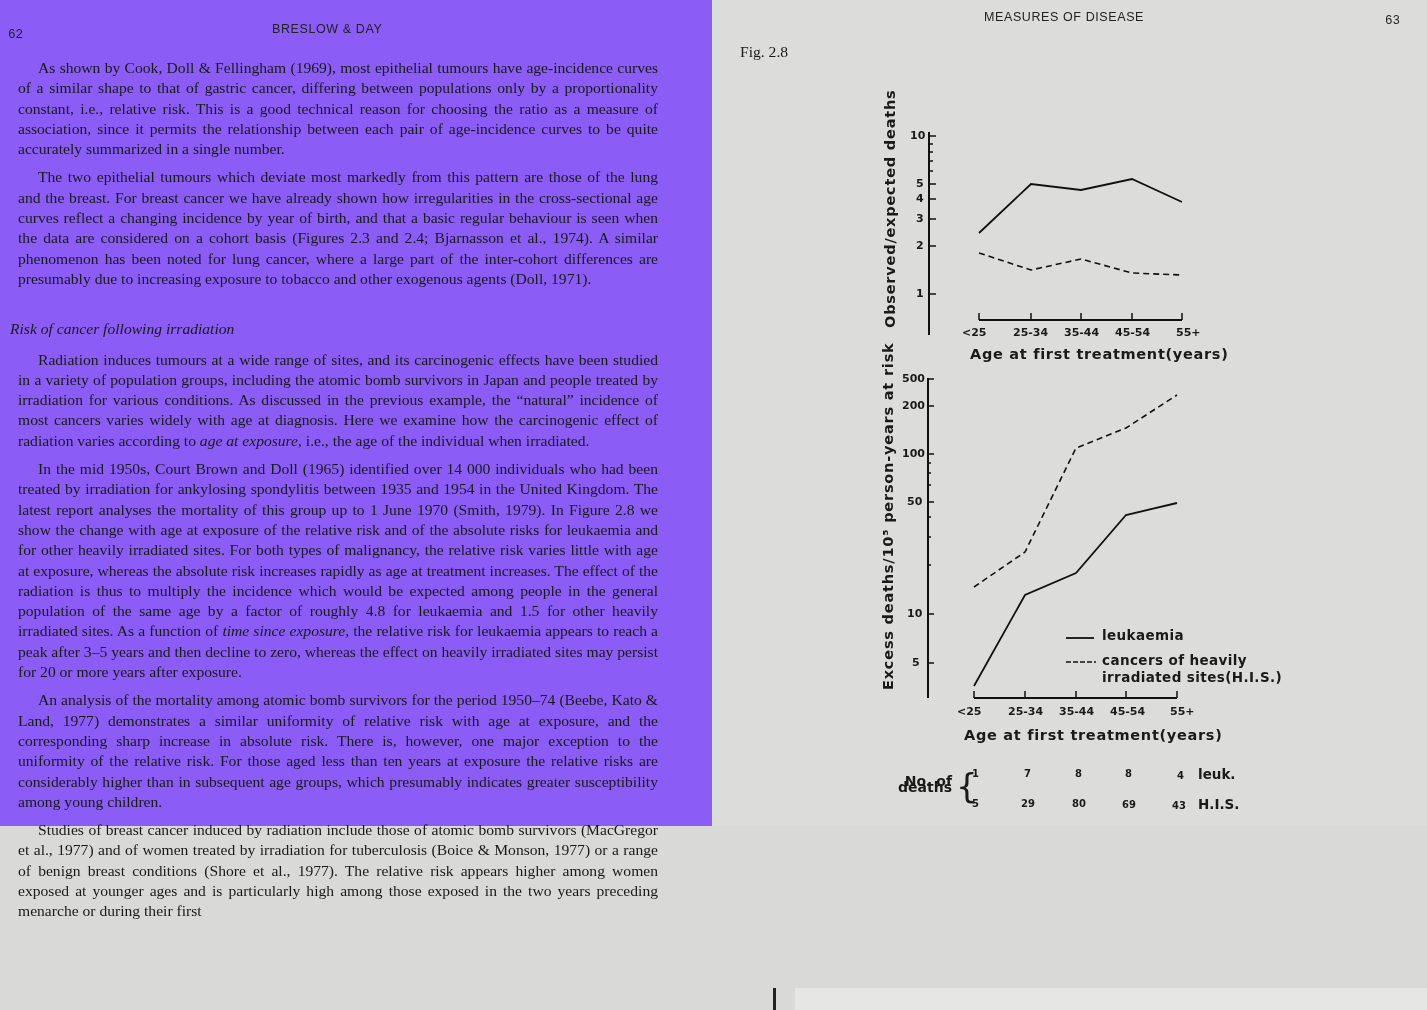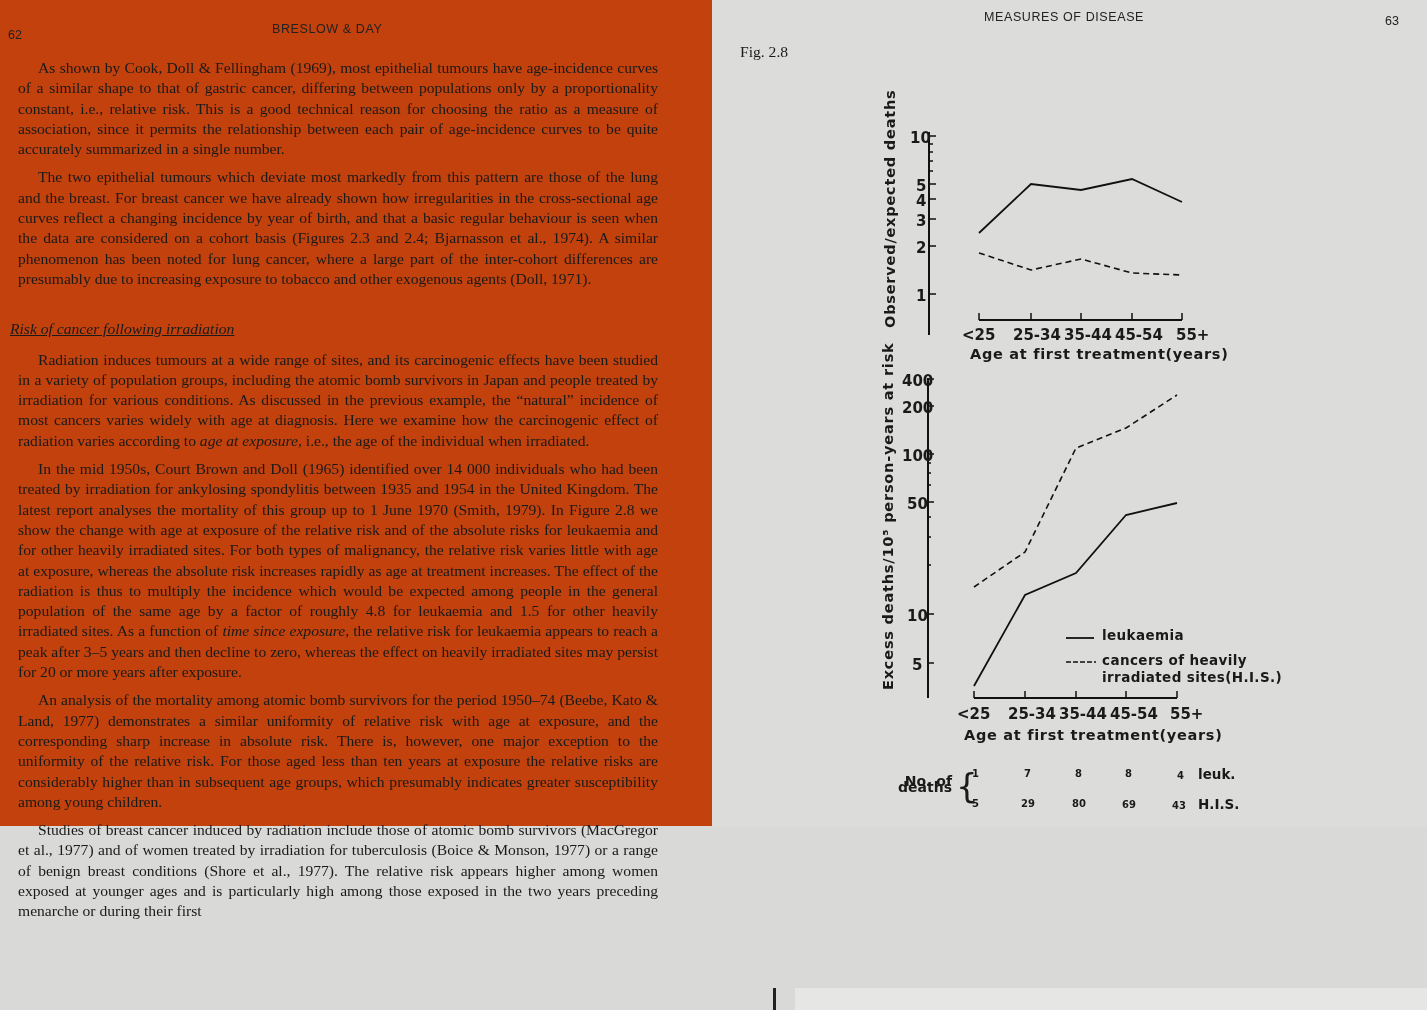--- a/index.html
+++ b/index.html
@@ -4,29 +4,29 @@
 <style>
   html, body { margin: 0; padding: 0; }
   body {
     width: 1427px; height: 1010px; overflow: hidden;
     background: #d9d9d7;
     position: relative;
     font-family: "Liberation Serif", "DejaVu Serif", serif;
     color: #1a1a1a;
   }
   .page { position: absolute; top: 0; height: 826px; }
-  .page-left { left: 0; width: 712px; background: #c2410c; }
+  .page-left { left: 0; width: 712px; background: #8b5cf6; }
   .page-right { left: 712px; width: 715px; background: #dcdcda; }
 
   .running-head {
     position: absolute; font-family: "Liberation Sans", "DejaVu Sans", sans-serif;
     font-size: 12.5px; letter-spacing: 0.6px; color: #222;
   }
   .page-num {
-    position: absolute; font-family: Liberation Sans, sans-serif;
+    position: absolute; font-family: Liberation Mono, monospace;
     font-size: 12.5px; color: #222;
   }
 
   .text-block {
     position: absolute;
     font-size: 15.6px; line-height: 20.3px; text-align: justify;
   }
   .text-block p { margin: 8px; text-indent: 20px; }
   .text-block p.noindent { text-indent: 0; }
   .section-heading {
@@ -42,41 +42,41 @@
   .caption .fig-label { flex: 0 0 70px; }
   .caption .fig-text { flex: 1; }
 
   .chart { position: absolute; font-family: "DejaVu Sans", "Liberation Sans", sans-serif; font-weight: bold; }
   .chart svg { position: absolute; left: 0; top: 0; overflow: visible; }
   .ytitle {
     position: absolute; transform: rotate(-90deg); transform-origin: left top;
     white-space: nowrap; font-size: 14.5px; letter-spacing: 0.8px;
   }
   .xtitle { position: absolute; font-size: 14.5px; letter-spacing: 0.7px; white-space: nowrap; }
-  .tick-label { position: absolute; font-size: 15px; white-space: nowrap; }
+  .tick-label { position: absolute; font-size: 11px; white-space: nowrap; }
   .legend-item { position: absolute; font-size: 13.5px; white-space: nowrap; letter-spacing: 0.4px; }
 
   .deaths-table { position: absolute; left: 900px; top: 760px; font-family: "DejaVu Sans", sans-serif; font-weight: bold; }
   .deaths-label { position: absolute; font-size: 14px; line-height: 18px; text-align: right; width: 60px; }
   .deaths-num { position: absolute; font-size: 10px; }
   .deaths-series { position: absolute; font-size: 13.5px; }
 
   .bottom-right-text { left: 734px; top: 872px; width: 662px; }
 </style>
 </head>
 <body>
 
 <div class="page page-left">
   <div class="page-num" style="left:8px; top:28px;">62</div>
   <div class="running-head" style="left:272px; top:22px;">BRESLOW &amp; DAY</div>
 
   <div class="text-block" style="left:10px; top:50px; width:656px;">
     <p>As shown by Cook, Doll &amp; Fellingham (1969), most epithelial tumours have age-incidence curves of a similar shape to that of gastric cancer, differing between populations only by a proportionality constant, i.e., relative risk. This is a good technical reason for choosing the ratio as a measure of association, since it permits the relationship between each pair of age-incidence curves to be quite accurately summarized in a single number.</p>
     <p>The two epithelial tumours which deviate most markedly from this pattern are those of the lung and the breast. For breast cancer we have already shown how irregularities in the cross-sectional age curves reflect a changing incidence by year of birth, and that a basic regular behaviour is seen when the data are considered on a cohort basis (Figures 2.3 and 2.4; Bjarnasson et al., 1974). A similar phenomenon has been noted for lung cancer, where a large part of the inter-cohort differences are presumably due to increasing exposure to tobacco and other exogenous agents (Doll, 1971).</p>
-    <p class="section-heading" style="margin-top:30px !important;text-decoration:underline;">Risk of cancer following irradiation</p>
+    <p class="section-heading" style="margin-top:30px !important;">Risk of cancer following irradiation</p>
     <p><span>Radiation induces tumours at a wide range of sites, and its carcinogenic effects have been studied in a variety of population groups, including the atomic bomb survivors in Japan and people treated by irradiation for various conditions. As discussed in the previous example, the “natural” incidence of most cancers varies widely with age at diagnosis. Here we examine how the carcinogenic effect of radiation varies according to </span><span class="em">age at exposure,</span><span> i.e., the age of the individual when irradiated.</span></p>
     <p><span>In the mid 1950s, Court Brown and Doll (1965) identified over 14 000 individuals who had been treated by irradiation for ankylosing spondylitis between 1935 and 1954 in the United Kingdom. The latest report analyses the mortality of this group up to 1 June 1970 (Smith, 1979). In Figure 2.8 we show the change with age at exposure of the relative risk and of the absolute risks for leukaemia and for other heavily irradiated sites. For both types of malignancy, the relative risk varies little with age at exposure, whereas the absolute risk increases rapidly as age at treatment increases. The effect of the radiation is thus to multiply the incidence which would be expected among people in the general population of the same age by a factor of roughly 4.8 for leukaemia and 1.5 for other heavily irradiated sites. As a function of </span><span class="em">time since exposure,</span><span> the relative risk for leukaemia appears to reach a peak after 3–5 years and then decline to zero, whereas the effect on heavily irradiated sites may persist for 20 or more years after exposure.</span></p>
     <p>An analysis of the mortality among atomic bomb survivors for the period 1950–74 (Beebe, Kato &amp; Land, 1977) demonstrates a similar uniformity of relative risk with age at exposure, and the corresponding sharp increase in absolute risk. There is, however, one major exception to the uniformity of the relative risk. For those aged less than ten years at exposure the relative risks are considerably higher than in subsequent age groups, which presumably indicates greater susceptibility among young children.</p>
     <p>Studies of breast cancer induced by radiation include those of atomic bomb survivors (MacGregor et al., 1977) and of women treated by irradiation for tuberculosis (Boice &amp; Monson, 1977) or a range of benign breast conditions (Shore et al., 1977). The relative risk appears higher among women exposed at younger ages and is particularly high among those exposed in the two years preceding menarche or during their first</p>
   </div>
 </div>
 
 <div class="page page-right">
   <div class="running-head" style="left:272px; top:10px;">MEASURES OF DISEASE</div>
   <div class="page-num" style="left:673px; top:14px;">63</div>
@@ -163,21 +163,21 @@
       <line x1="307" y1="326" x2="307" y2="333"></line>
     </g>
 
     <polyline points="104,321 155,230 206,208 256,150 307,138" fill="none" stroke="#111" stroke-width="1.8"></polyline>
 
     <polyline points="104,222 155,187 206,83 256,63 307,30" fill="none" stroke="#111" stroke-width="1.6" stroke-dasharray="6,4"></polyline>
 
     <line x1="196" y1="273" x2="224" y2="273" stroke="#111" stroke-width="1.8"></line>
     <line x1="196" y1="297" x2="226" y2="297" stroke="#111" stroke-width="1.6" stroke-dasharray="5,2"></line>
   </svg>
-  <div class="tick-label" style="left:32px; top:7px;">400</div>
+  <div class="tick-label" style="left:32px; top:7px;">500</div>
   <div class="tick-label" style="left:32px; top:34px;">200</div>
   <div class="tick-label" style="left:32px; top:82px;">100</div>
   <div class="tick-label" style="left:37px; top:130px;">50</div>
   <div class="tick-label" style="left:37px; top:242px;">10</div>
   <div class="tick-label" style="left:42px; top:291px;">5</div>
 
   <div class="tick-label" style="left:87px; top:340px;">&lt;25</div>
   <div class="tick-label" style="left:138px; top:340px;">25-34</div>
   <div class="tick-label" style="left:189px; top:340px;">35-44</div>
   <div class="tick-label" style="left:240px; top:340px;">45-54</div>

